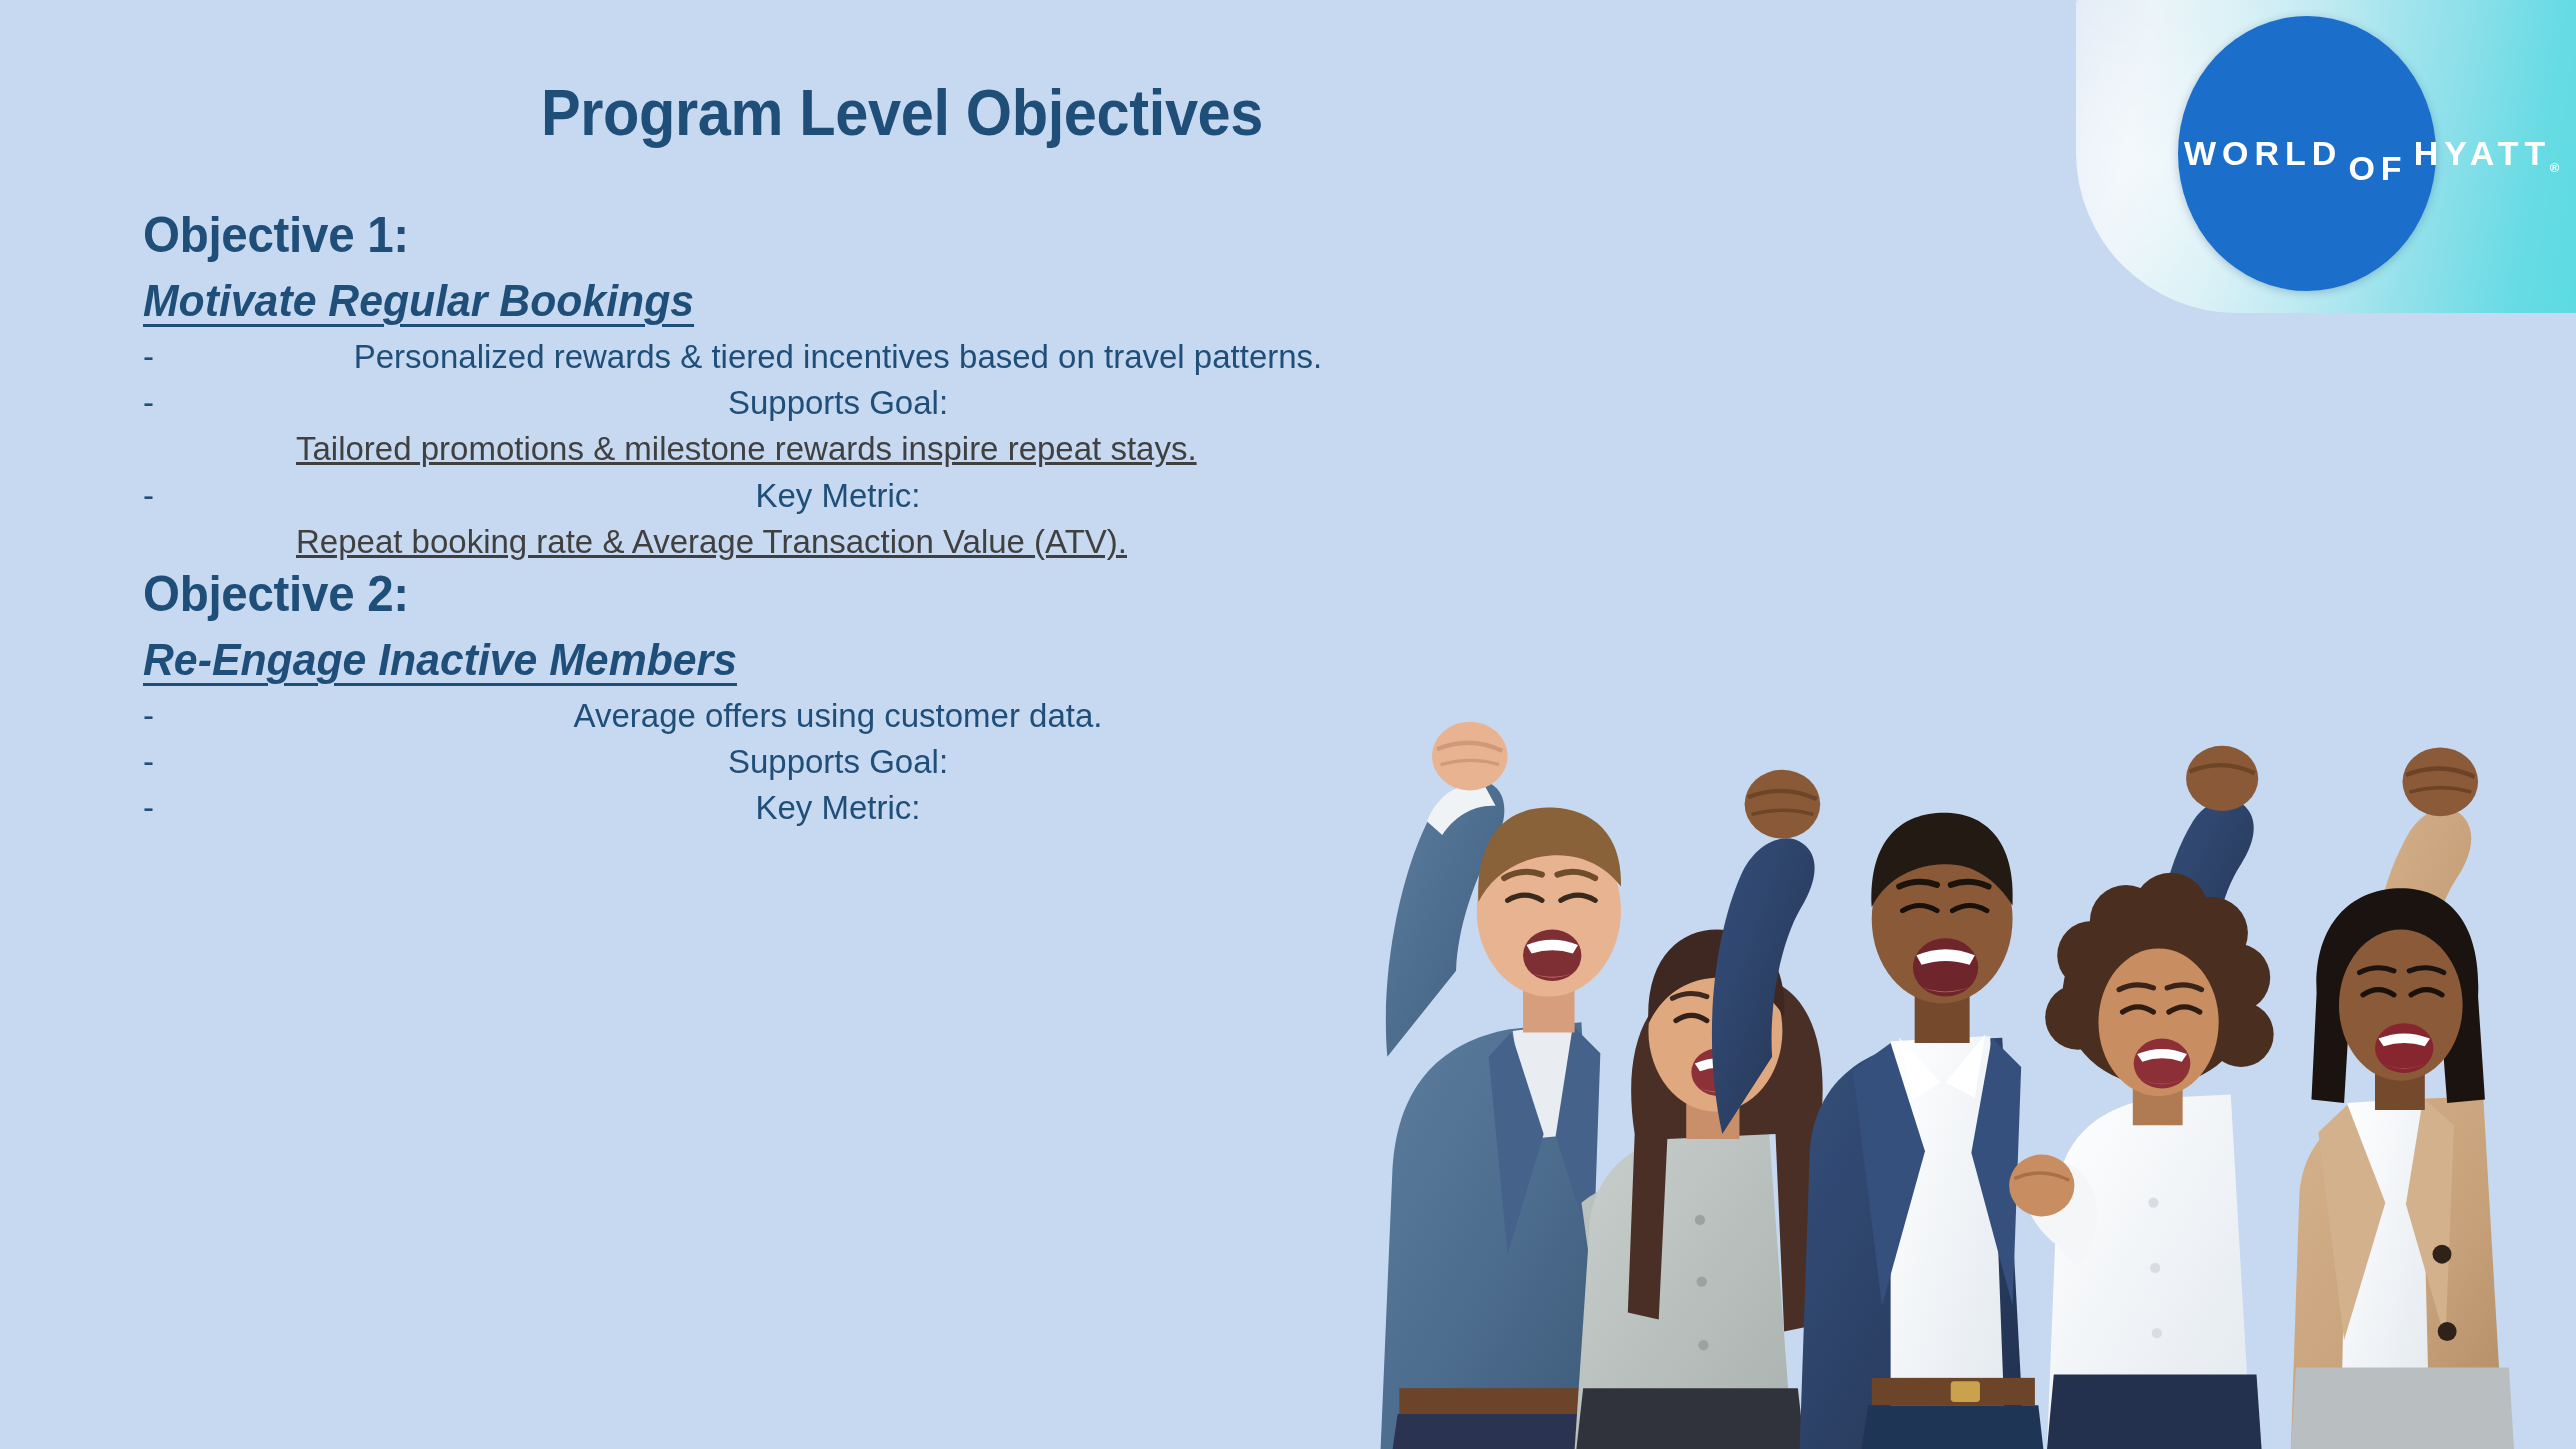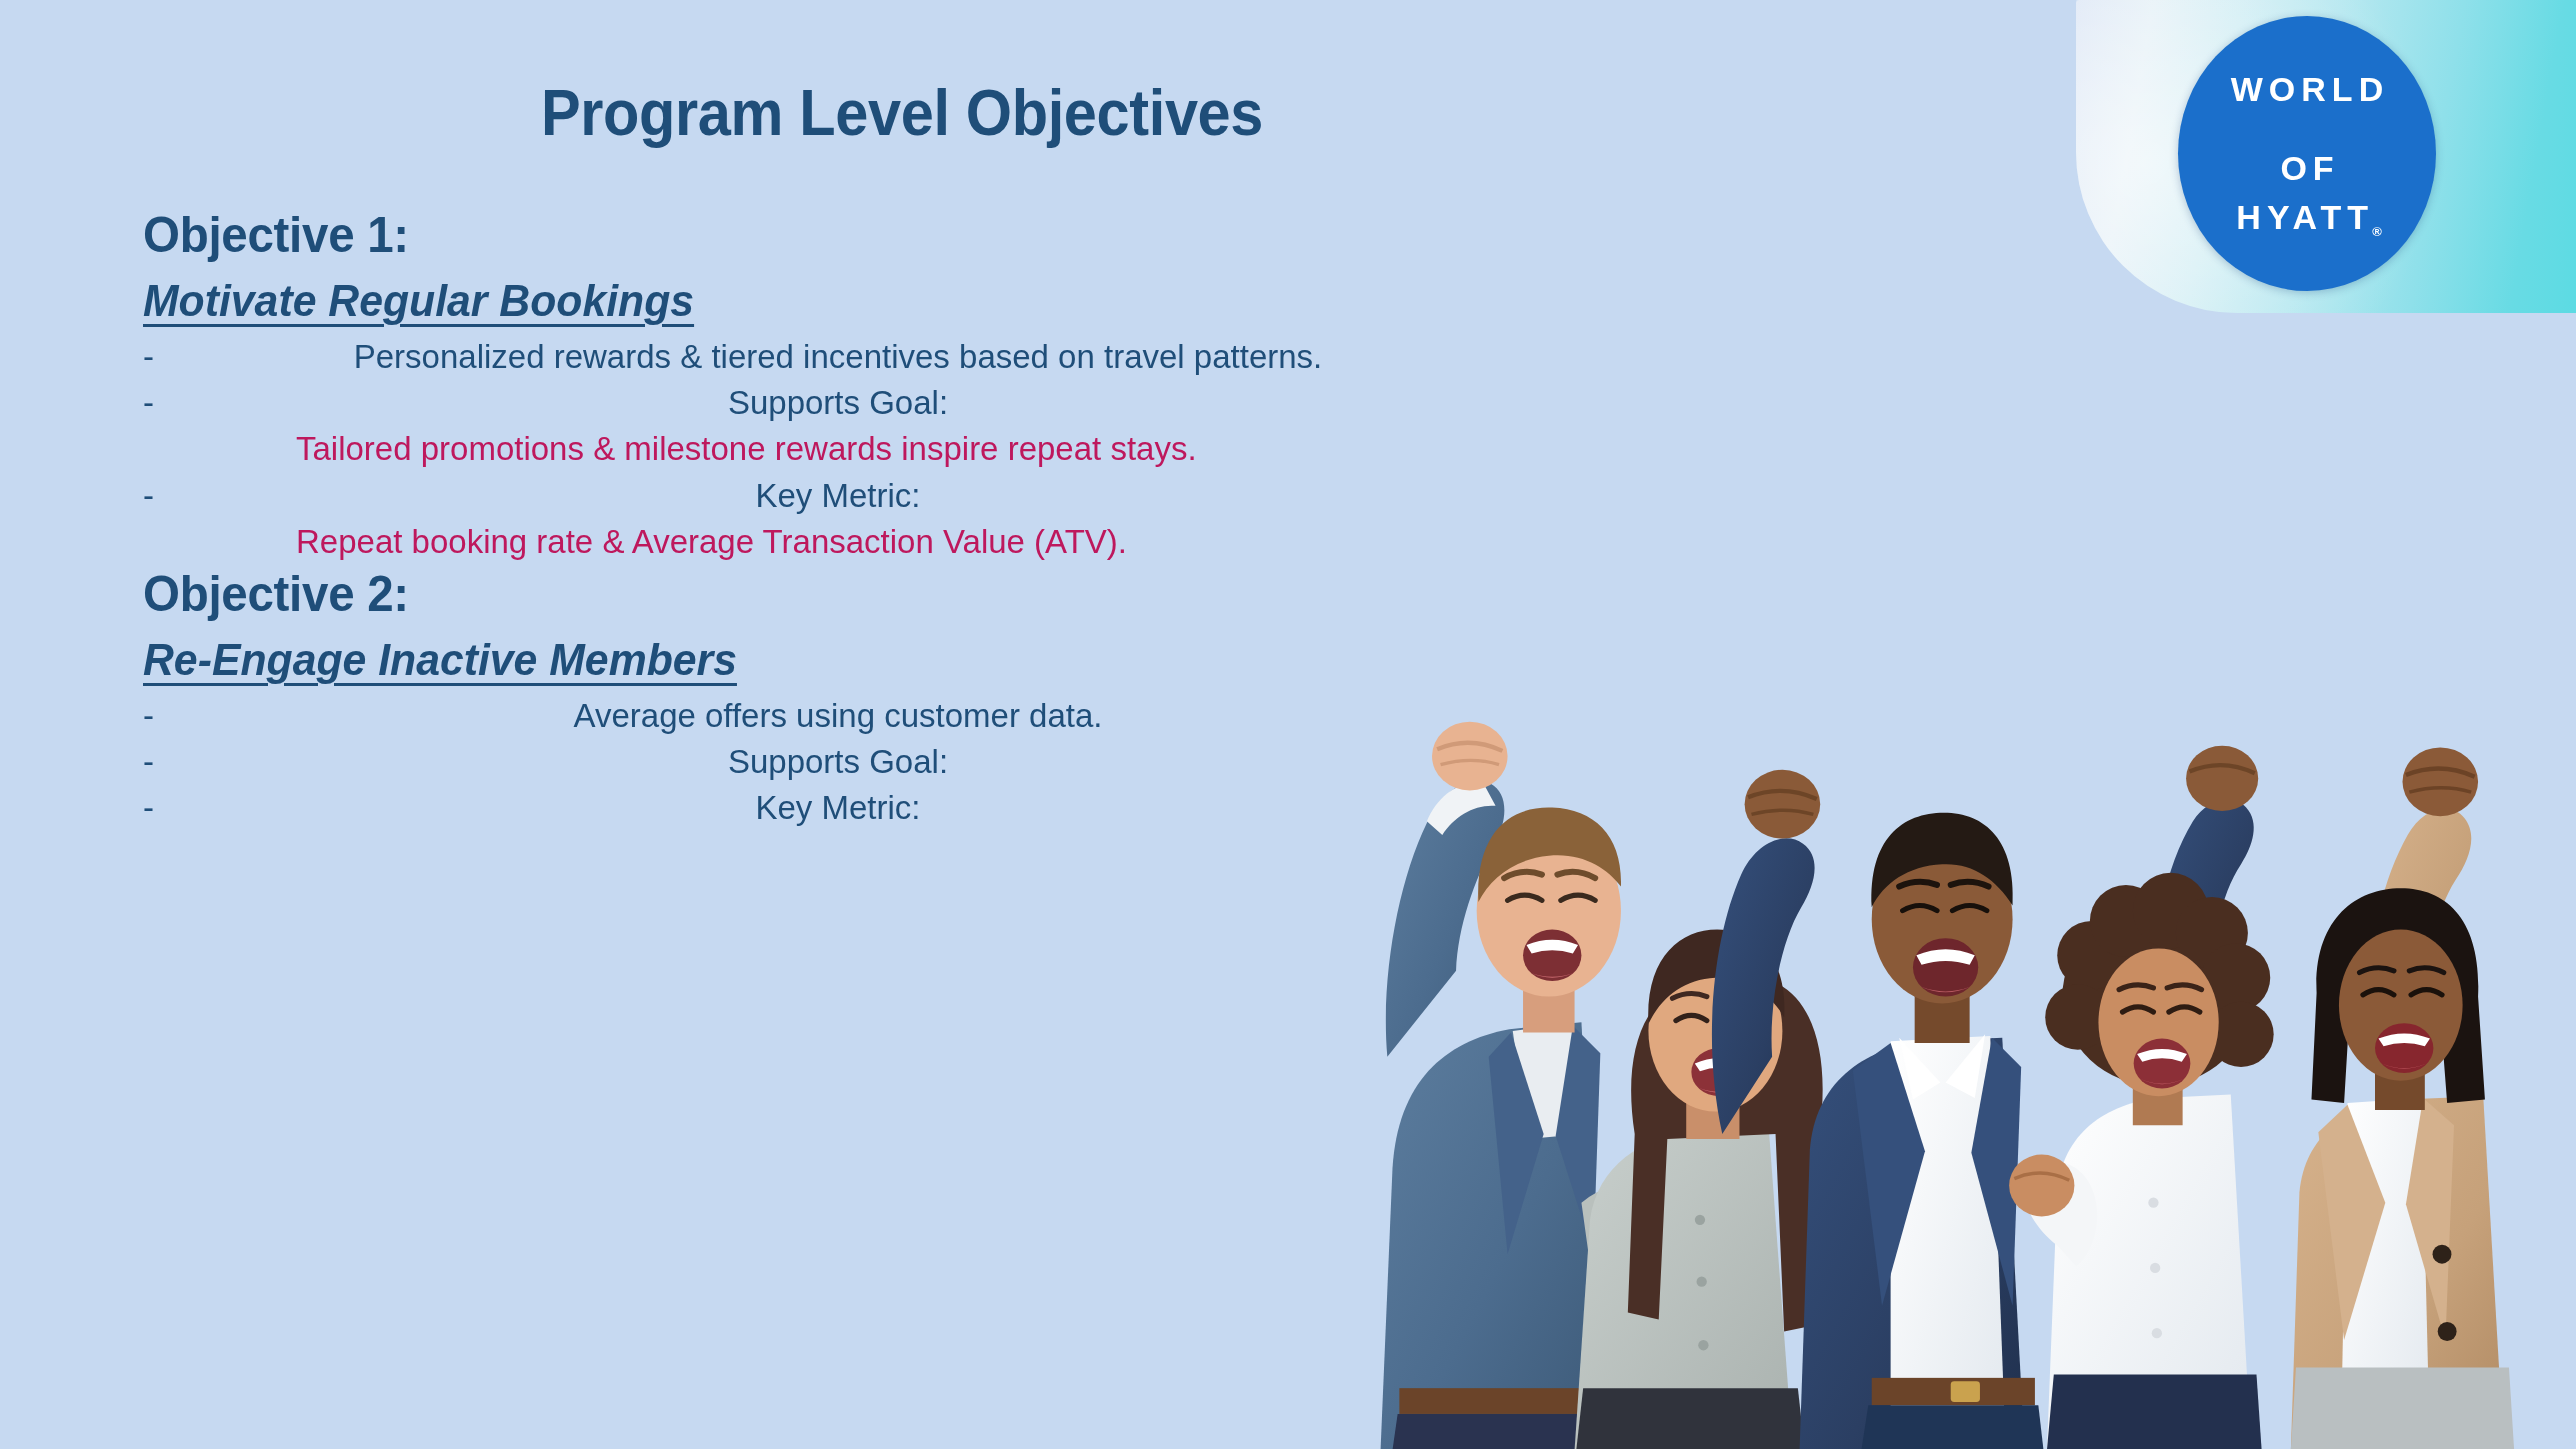--- a/index.html
+++ b/index.html
@@ -62,23 +62,22 @@
     background: #1b6fcb;
     box-shadow: 0 1.7px 8.6px rgba(20,60,120,0.28);
   }
   .hyatt-text {
     position: absolute;
     left: 0;
     top: 0;
     width: 258px;
     height: 275px;
     display: flex;
-    flex-direction: column;
     align-items: center;
-    justify-content: center;
+    justify-content: space-between;
     color: #ffffff;
     font-weight: bold;
     letter-spacing: 6px;
     text-indent: 6px;
     line-height: 1.42;
   }
   .hyatt-l1 { font-size: 34px; }
   .hyatt-l2 { font-size: 34px; margin-top: 31px; }
   .hyatt-l3 { font-size: 34px; position: relative; }
   .hyatt-reg {
@@ -154,23 +153,24 @@
     width: 50px;
     flex: 0 0 50px;
     color: #1f4e79;
     font-size: 33px;
     line-height: 1.30;
   }
   .bullet-text { flex: 1 1 auto; text-align: center; }
   .sub-line {
     font-size: 33px;
     line-height: 1.30;
-    color: #be185d;
+    color: #404040;
     margin: 0 0 3.4px 153px;
     font-weight: 400;
+    text-decoration: underline;
   }
 
   
   .people-photo {
     position: absolute;
     left: 1298px;
     top: 653px;
     width: 1278px;
     height: 797px;
   }

